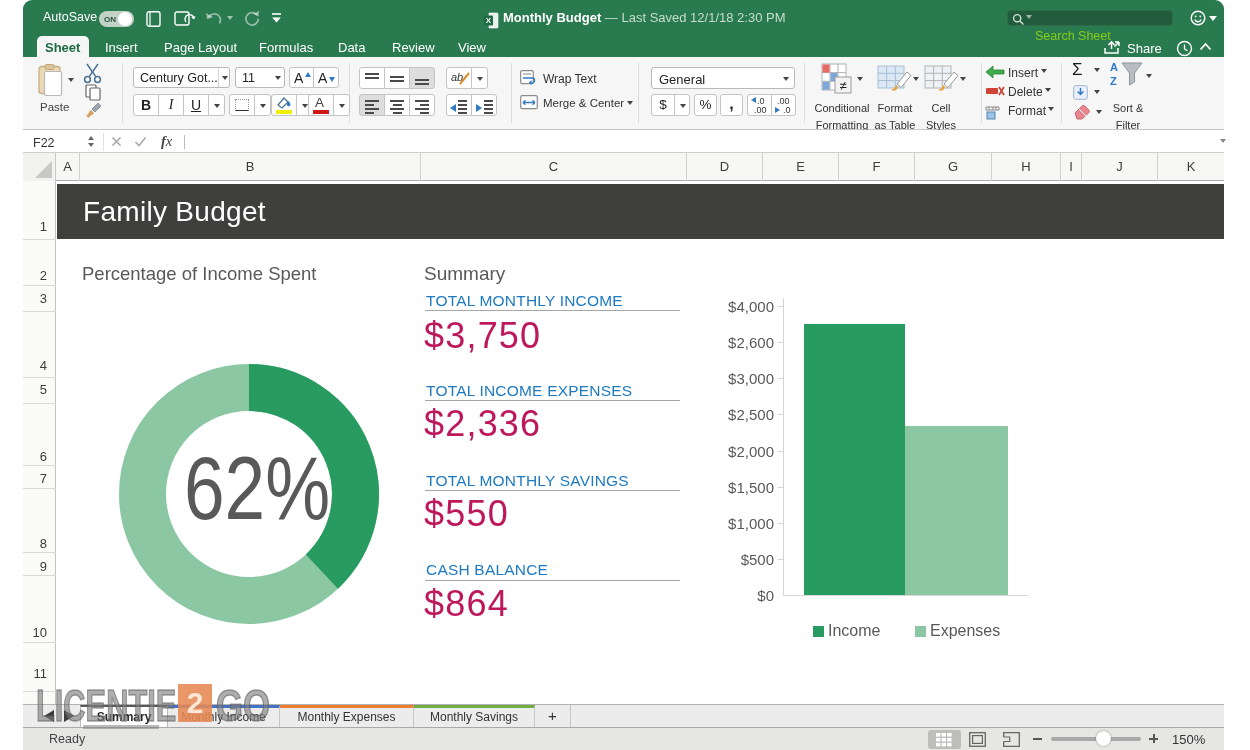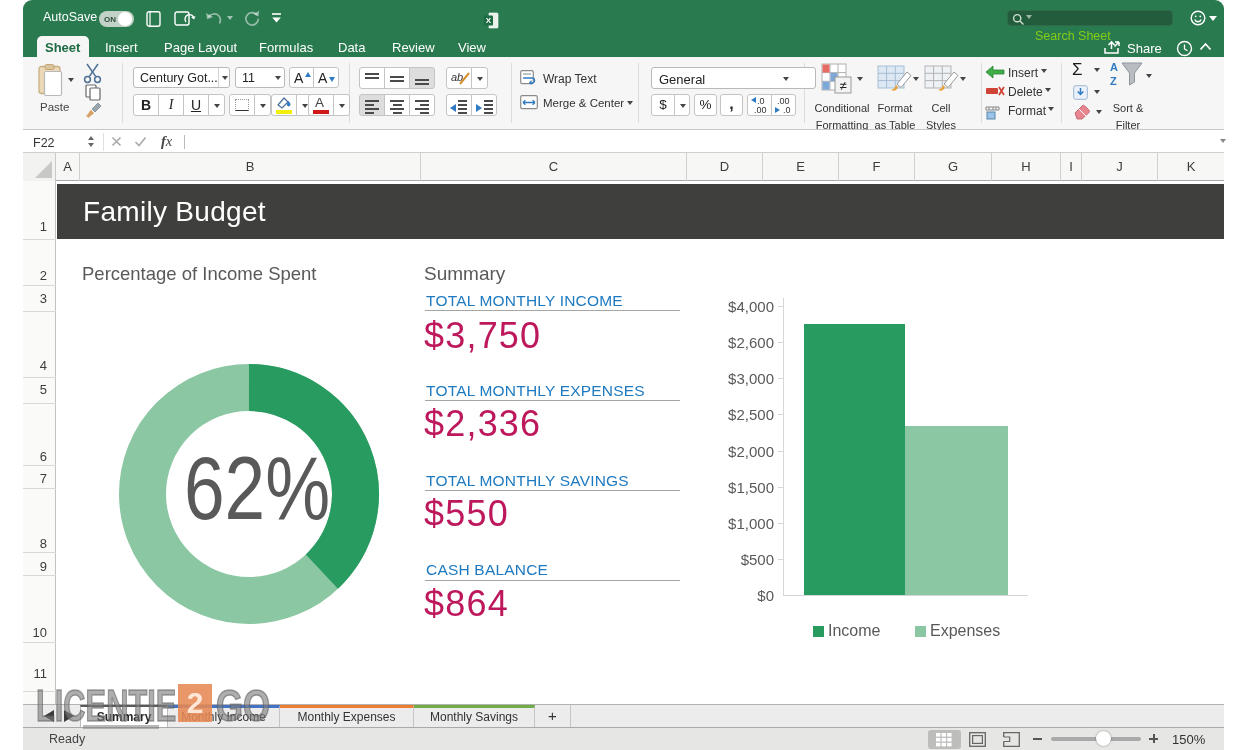--- a/index.html
+++ b/index.html
@@ -51,20 +51,21 @@
 <svg class="ab" style="left:271px;top:13px" width="11" height="11" viewBox="0 0 11 11">
  <line x1="1" y1="1" x2="10" y2="1" stroke="#fff" stroke-width="1.6"></line>
  <path d="M1.2 4.5 h8.6 l-4.3 5z" fill="#fff"></path>
 </svg>
 
 <svg class="ab" style="left:484px;top:12px" width="16" height="17" viewBox="0 0 16 17">
  <path d="M5 1 h8 a1 1 0 0 1 1 1 v13 a1 1 0 0 1 -1 1 h-8z" fill="#e8f2ea" stroke="#fff" stroke-width=".6"></path>
  <rect x="0" y="3.5" width="9" height="10" rx="1" fill="#1e6b43"></rect>
  <text x="4.5" y="11.3" font-size="8" font-weight="bold" fill="#fff" text-anchor="middle" font-family="Liberation Sans,sans-serif">X</text>
 </svg>
+<div class="ab" style="left:503px;top:10px;font-size:13px;color:#fff"><b>Monthly Budget</b><span style="color:#c7dccd"> — Last Saved 12/1/18 2:30 PM</span></div>
 
 <div class="ab" style="left:1007px;top:10px;width:166px;height:16px;background:#235c3d;border:1px solid #2f6b4a;border-radius:4px">
  <svg class="ab" style="left:4px;top:2px" width="13" height="13" viewBox="0 0 13 13">
   <circle cx="5.2" cy="5.2" r="3.6" fill="none" stroke="#cfe0d5" stroke-width="1.4"></circle>
   <line x1="8" y1="8" x2="11.4" y2="11.4" stroke="#cfe0d5" stroke-width="1.4"></line>
  </svg>
  <span class="ab" style="left:18px;top:4px;width:0;height:0;border-left:3px solid transparent;border-right:3px solid transparent;border-top:4px solid #9cb8a6"></span>
  <span class="ab" style="left:27px;top:18px;font-size:12.5px;color:#84cc16">Search Sheet</span>
 </div>
 
@@ -242,21 +243,21 @@
  <path d="M11.5 10.5 l-2.6 2.5 2.6 2.4z" fill="#2f7ac2" transform="translate(0,-0.5)"></path>
 </svg>
 <div class="ab" style="left:543px;top:72px;font-size:12px;color:#333">Wrap Text</div>
 <svg class="ab" style="left:520px;top:95px" width="18" height="15" viewBox="0 0 18 15">
  <rect x="0.7" y="0.7" width="16.6" height="13" rx="1.5" fill="#fff" stroke="#8a8a8a" stroke-width="1.2"></rect>
  <path d="M3 7.5 h12 M3 7.5 l2.4-2.2 M3 7.5 l2.4 2.2 M15 7.5 l-2.4-2.2 M15 7.5 l-2.4 2.2" stroke="#2f7ac2" stroke-width="1.3" fill="none"></path>
 </svg>
 <div class="ab" style="left:543px;top:97px;font-size:11.5px;color:#333">Merge &amp; Center</div>
 <div class="dag" style="left:627px;top:101px"></div>
 
-<div class="cmb" style="left:651px;top:67px;width:165px;height:22px">
+<div class="cmb" style="left:651px;top:67px;width:144px;height:22px">
  <span class="ab" style="left:7px;top:4px;font-size:13px">General</span>
  <span class="dag" style="left:131px;top:9px"></span>
 </div>
 <div class="btn" style="left:651px;top:94px;width:24px;height:22px;border-radius:3px 0 0 3px;text-align:center"><span style="font-size:13.5px;color:#222;line-height:20px">$</span></div>
 <div class="btn" style="left:674px;top:94px;width:16px;height:22px;border-radius:0 3px 3px 0">
       <span class="dag" style="left:4.5px;top:9px"></span>
     </div>
 <div class="btn" style="left:694px;top:94px;width:23px;height:22px;text-align:center"><span style="font-size:13.5px;color:#222;line-height:20px">%</span></div>
 <div class="btn" style="left:720px;top:94px;width:23px;height:22px;text-align:center"><span style="font-size:16px;font-weight:bold;color:#222;line-height:18px">,</span></div>
 <div class="btn" style="left:747px;top:94px;width:25px;height:22px;border-radius:3px 0 0 3px">
@@ -402,21 +403,21 @@
 
 <div class="ab" style="left:57px;top:184px;width:1167px;height:54.5px;background:#3f3f3e"></div>
 <div class="ab" style="left:83px;top:195.5px;font-size:28px;color:#fff;letter-spacing:.3px">Family Budget</div>
 
 <div class="ab" style="left:82px;top:263px;font-size:18.5px;color:#595959">Percentage of Income Spent</div>
 <div class="ab" style="left:424px;top:263px;font-size:19px;color:#595959">Summary</div>
 
 <div class="blab" style="left:426px;top:292px">TOTAL MONTHLY INCOME</div>
 <div class="uline" style="top:310px"></div>
 <div class="bigv" style="left:424px;top:314.5px">$3,750</div>
-<div class="blab" style="left:426px;top:382px">TOTAL MONTHLY EXPENSES</div>
+<div class="blab" style="left:426px;top:382px">TOTAL INCOME EXPENSES</div>
 <div class="uline" style="top:400px"></div>
 <div class="bigv" style="left:424px;top:403px">$2,336</div>
 <div class="blab" style="left:426px;top:472px">TOTAL MONTHLY SAVINGS</div>
 <div class="uline" style="top:490px"></div>
 <div class="bigv" style="left:424px;top:493px">$550</div>
 <div class="blab" style="left:426px;top:561px">CASH BALANCE</div>
 <div class="uline" style="top:580px"></div>
 <div class="bigv" style="left:424px;top:583px">$864</div>
 
 <svg class="ab" style="left:118px;top:363px" width="262" height="262" viewBox="0 0 262 262">

